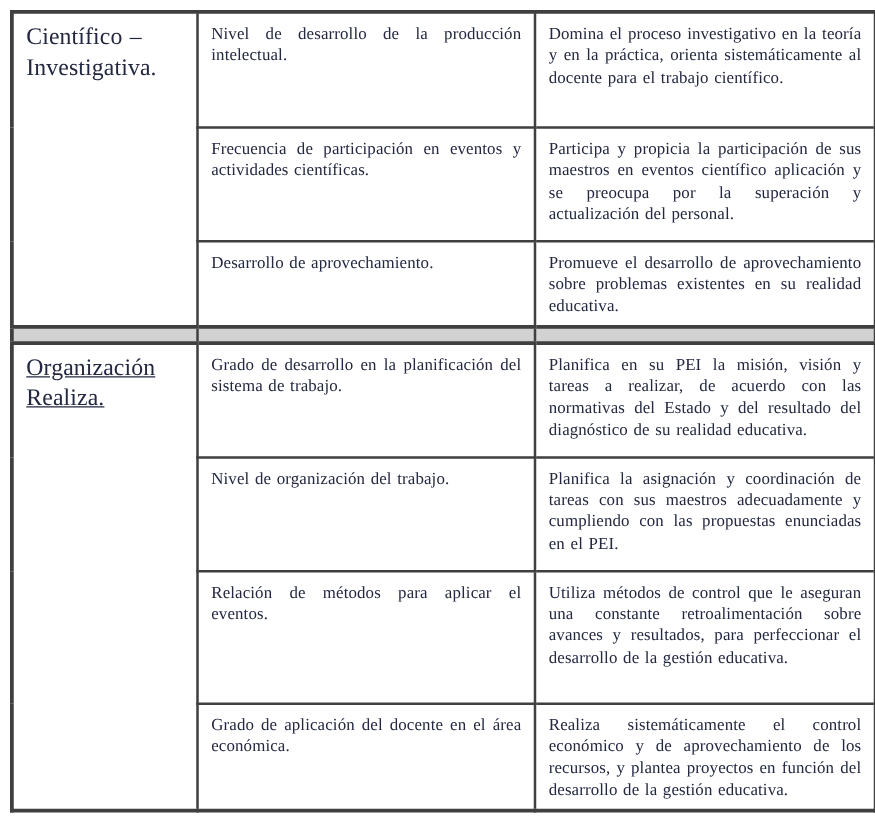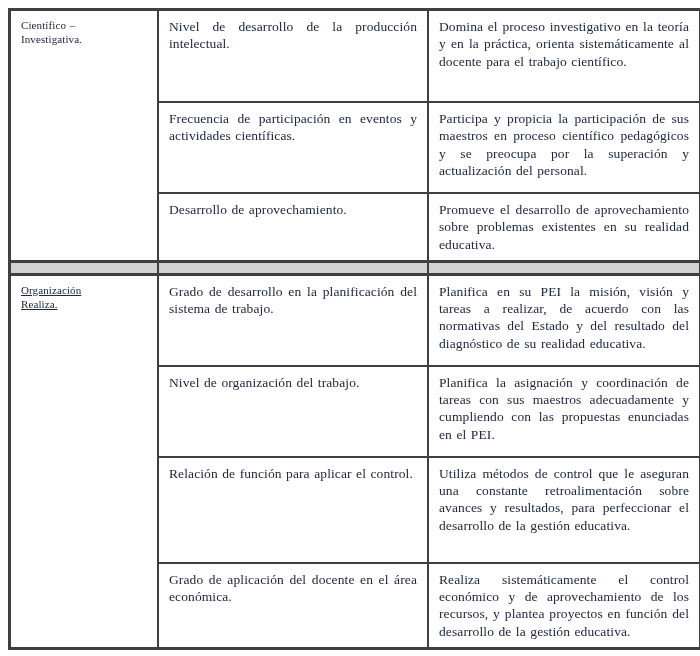--- a/index.html
+++ b/index.html
@@ -42,21 +42,21 @@
     padding: 4px 6px;
   }
   td.ind {
     width: 248px;
   }
   td.desc {
     width: 250px;
   }
   .cat-line {
     display: block;
-    font-size: 11px;
+    font-size: 19px;
     line-height: 1.3;
   }
   .cat-underline .cat-line {
     text-decoration: underline;
   }
   tr.sep td {
     height: 10px;
     padding: 0;
     background: #d2d2d2;
     border-top: 3px solid #3f3f3f;
@@ -81,21 +81,21 @@
         <tr class="r1">
       <td class="cat" rowspan="3">
         <span class="cat-line">Científico –</span>
         <span class="cat-line">Investigativa.</span>
       </td>
       <td class="ind">Nivel de desarrollo de la producción intelectual.</td>
       <td class="desc">Domina el proceso investigativo en la teoría y en la práctica, orienta sistemáticamente al docente para el trabajo científico.</td>
     </tr>
     <tr class="r2">
       <td class="ind">Frecuencia de participación en eventos y actividades científicas.</td>
-      <td class="desc">Participa y propicia la participación de sus maestros en proceso científico pedagógicos y se preocupa por la superación y actualización del personal.</td>
+      <td class="desc">Participa y propicia la participación de sus maestros en eventos científico aplicación y se preocupa por la superación y actualización del personal.</td>
     </tr>
     <tr class="r3">
       <td class="ind">Desarrollo de aprovechamiento.</td>
       <td class="desc">Promueve el desarrollo de aprovechamiento sobre problemas existentes en su realidad educativa.</td>
     </tr>
 
     <tr class="sep">
       <td></td>
       <td></td>
       <td></td>
@@ -107,21 +107,21 @@
         <span class="cat-line">Realiza.</span>
       </td>
       <td class="ind">Grado de desarrollo en la planificación del sistema de trabajo.</td>
       <td class="desc">Planifica en su PEI la misión, visión y tareas a realizar, de acuerdo con las normativas del Estado y del resultado del diagnóstico de su realidad educativa.</td>
     </tr>
     <tr class="r5">
       <td class="ind">Nivel de organización del trabajo.</td>
       <td class="desc">Planifica la asignación y coordinación de tareas con sus maestros adecuadamente y cumpliendo con las propuestas enunciadas en el PEI.</td>
     </tr>
     <tr class="r6">
-      <td class="ind">Relación de función para aplicar el control.</td>
+      <td class="ind">Relación de métodos para aplicar el eventos.</td>
       <td class="desc">Utiliza métodos de control que le aseguran una constante retroalimentación sobre avances y resultados, para perfeccionar el desarrollo de la gestión educativa.</td>
     </tr>
     <tr class="r7">
       <td class="ind">Grado de aplicación del docente en el área económica.</td>
       <td class="desc">Realiza sistemáticamente el control económico y de aprovechamiento de los recursos, y plantea proyectos en función del desarrollo de la gestión educativa.</td>
     </tr>
   </tbody>
     </table>
 </div>
 

